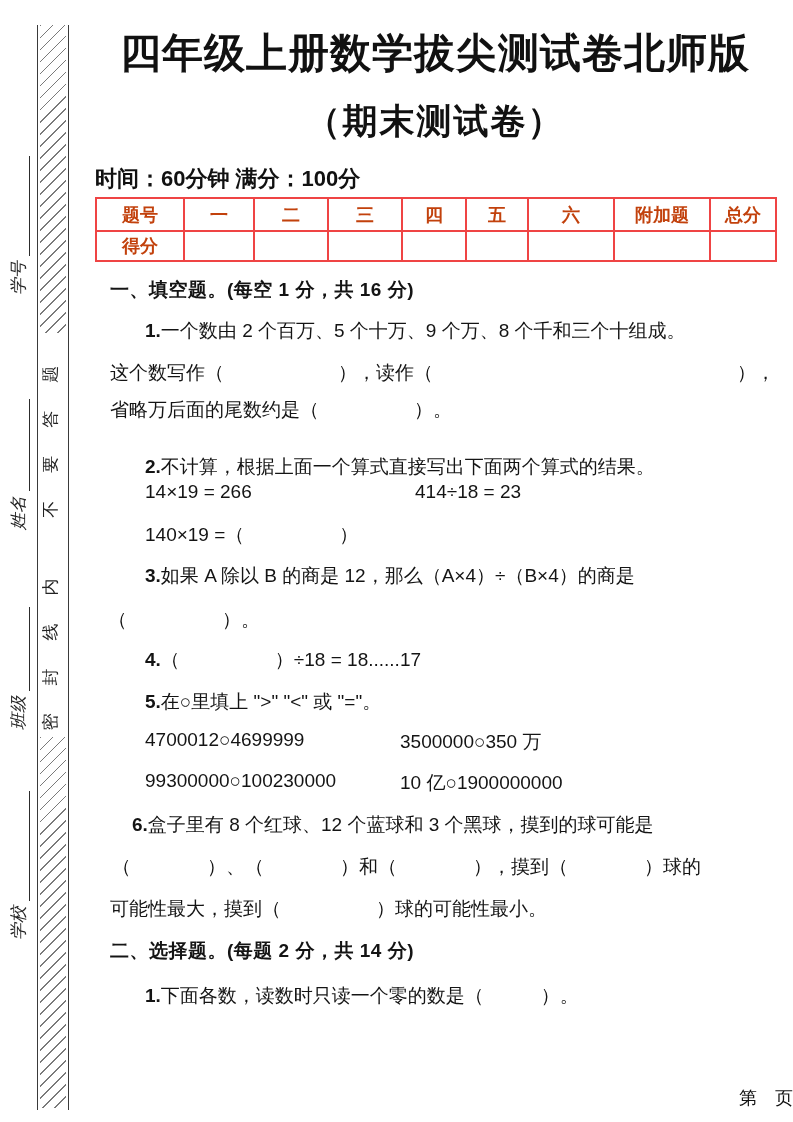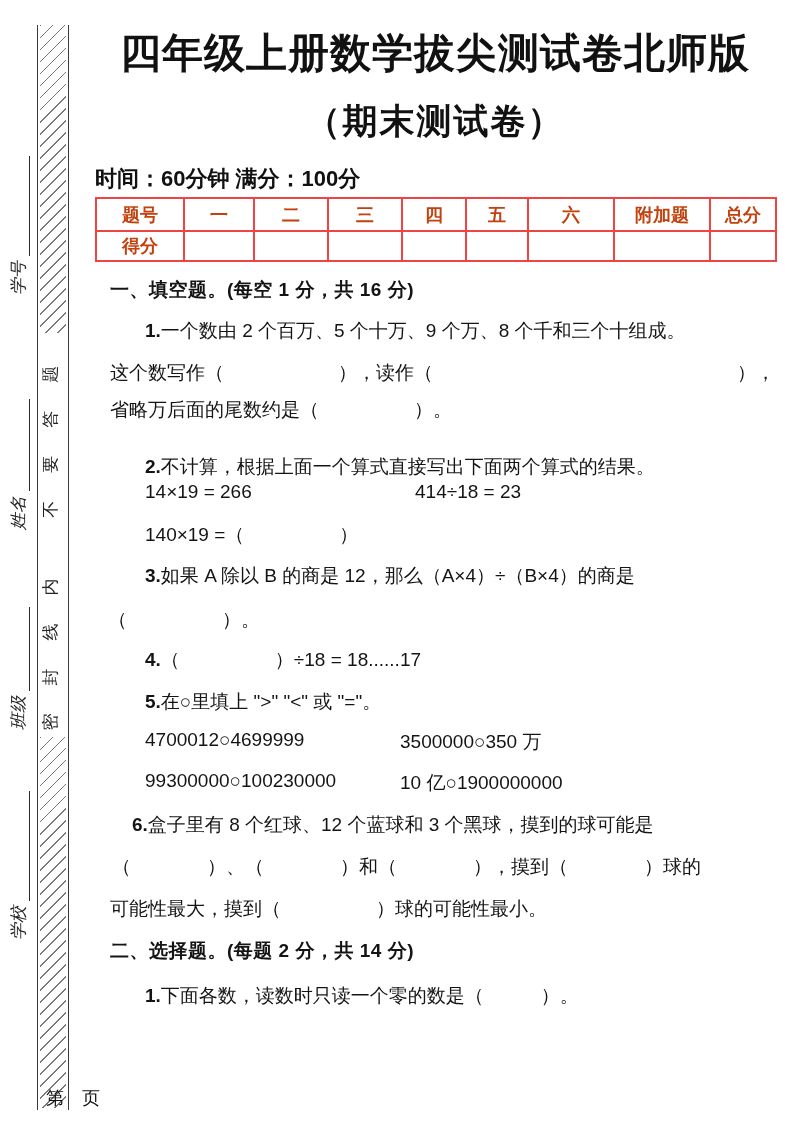--- a/index.html
+++ b/index.html
@@ -48,21 +48,21 @@
   table.score td {
     border:2px solid #ef4444; text-align:center; vertical-align:middle;
     font-size:18px; font-weight:bold; color:#c2410c;
   }
   table.score tr.hdr td { height:33px; }
   table.score tr.scr td { height:30px; }
   
   .line { position:absolute; font-size:19px; white-space:nowrap; color:#141414; }
   .bold { font-weight:bold; }
   .sec  { font-weight:bold; letter-spacing:0.5px; }
-  .foot { position:absolute; left:0; width:793px; top:1086px; text-align:left; font-size:18px;padding-left:46px; }
+  .foot { position:absolute; left:0; width:793px; top:1086px; text-align:right; font-size:18px; }
 </style>
 </head>
 <body>
 
 <div id="page">
 
   <div class="band-line" style="left:37px; top:25px; height:1085px;"></div>
   <div class="band-line" style="left:68px; top:25px; height:1085px;"></div>
   <div class="hatch" style="top:25px; height:308px;"></div>
   <div class="hatch" style="top:737px; height:371px;"></div>

